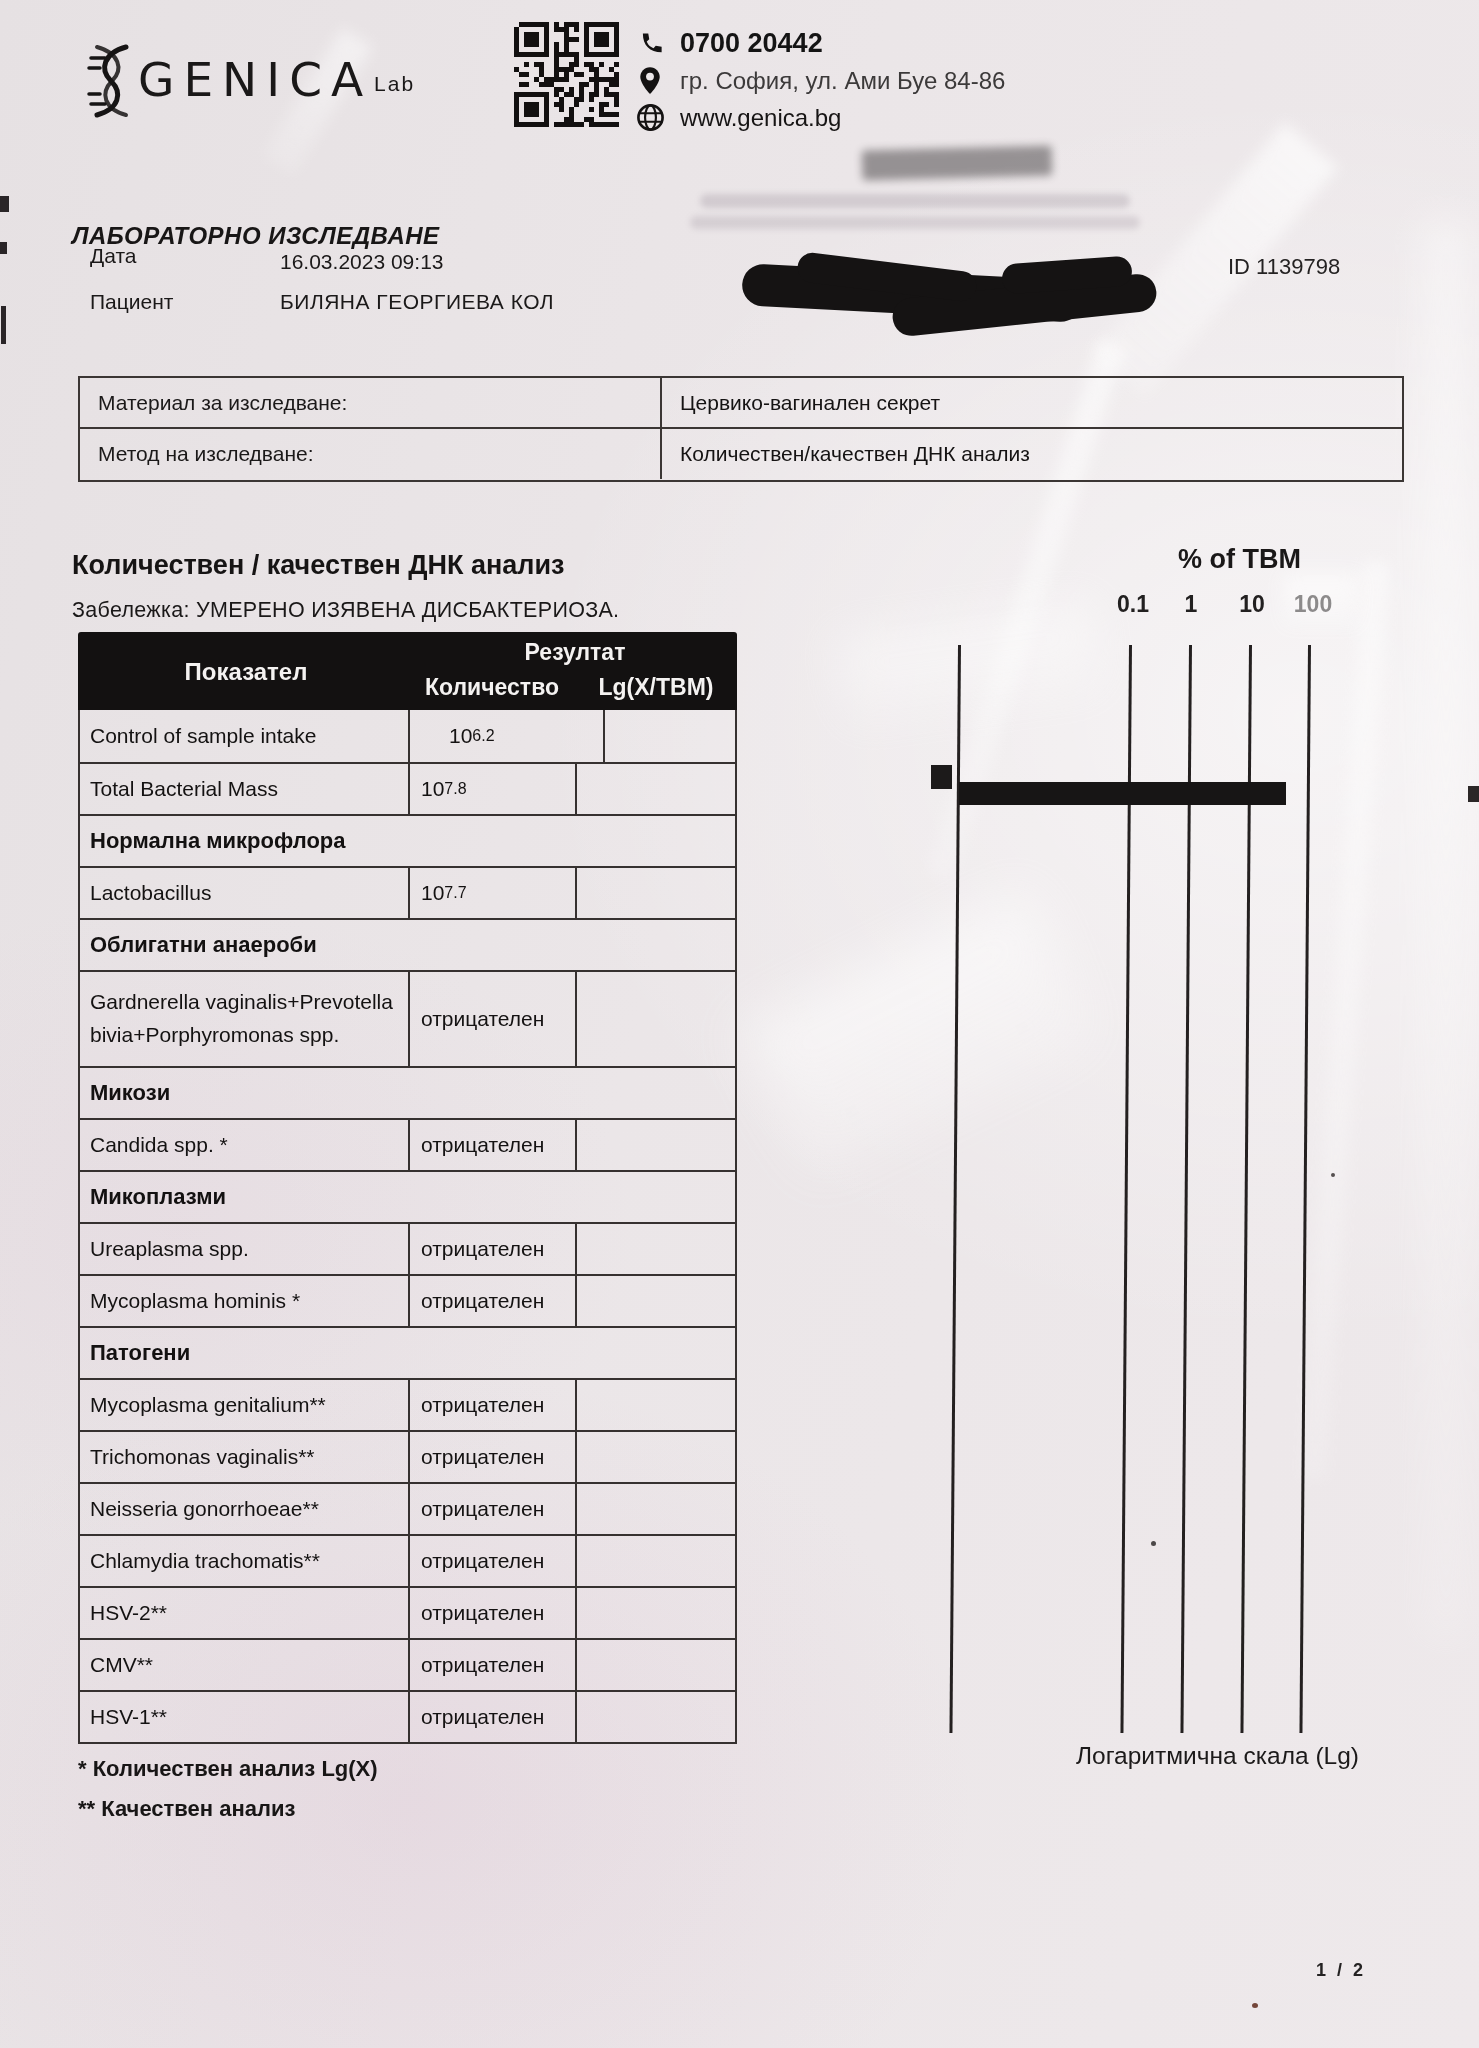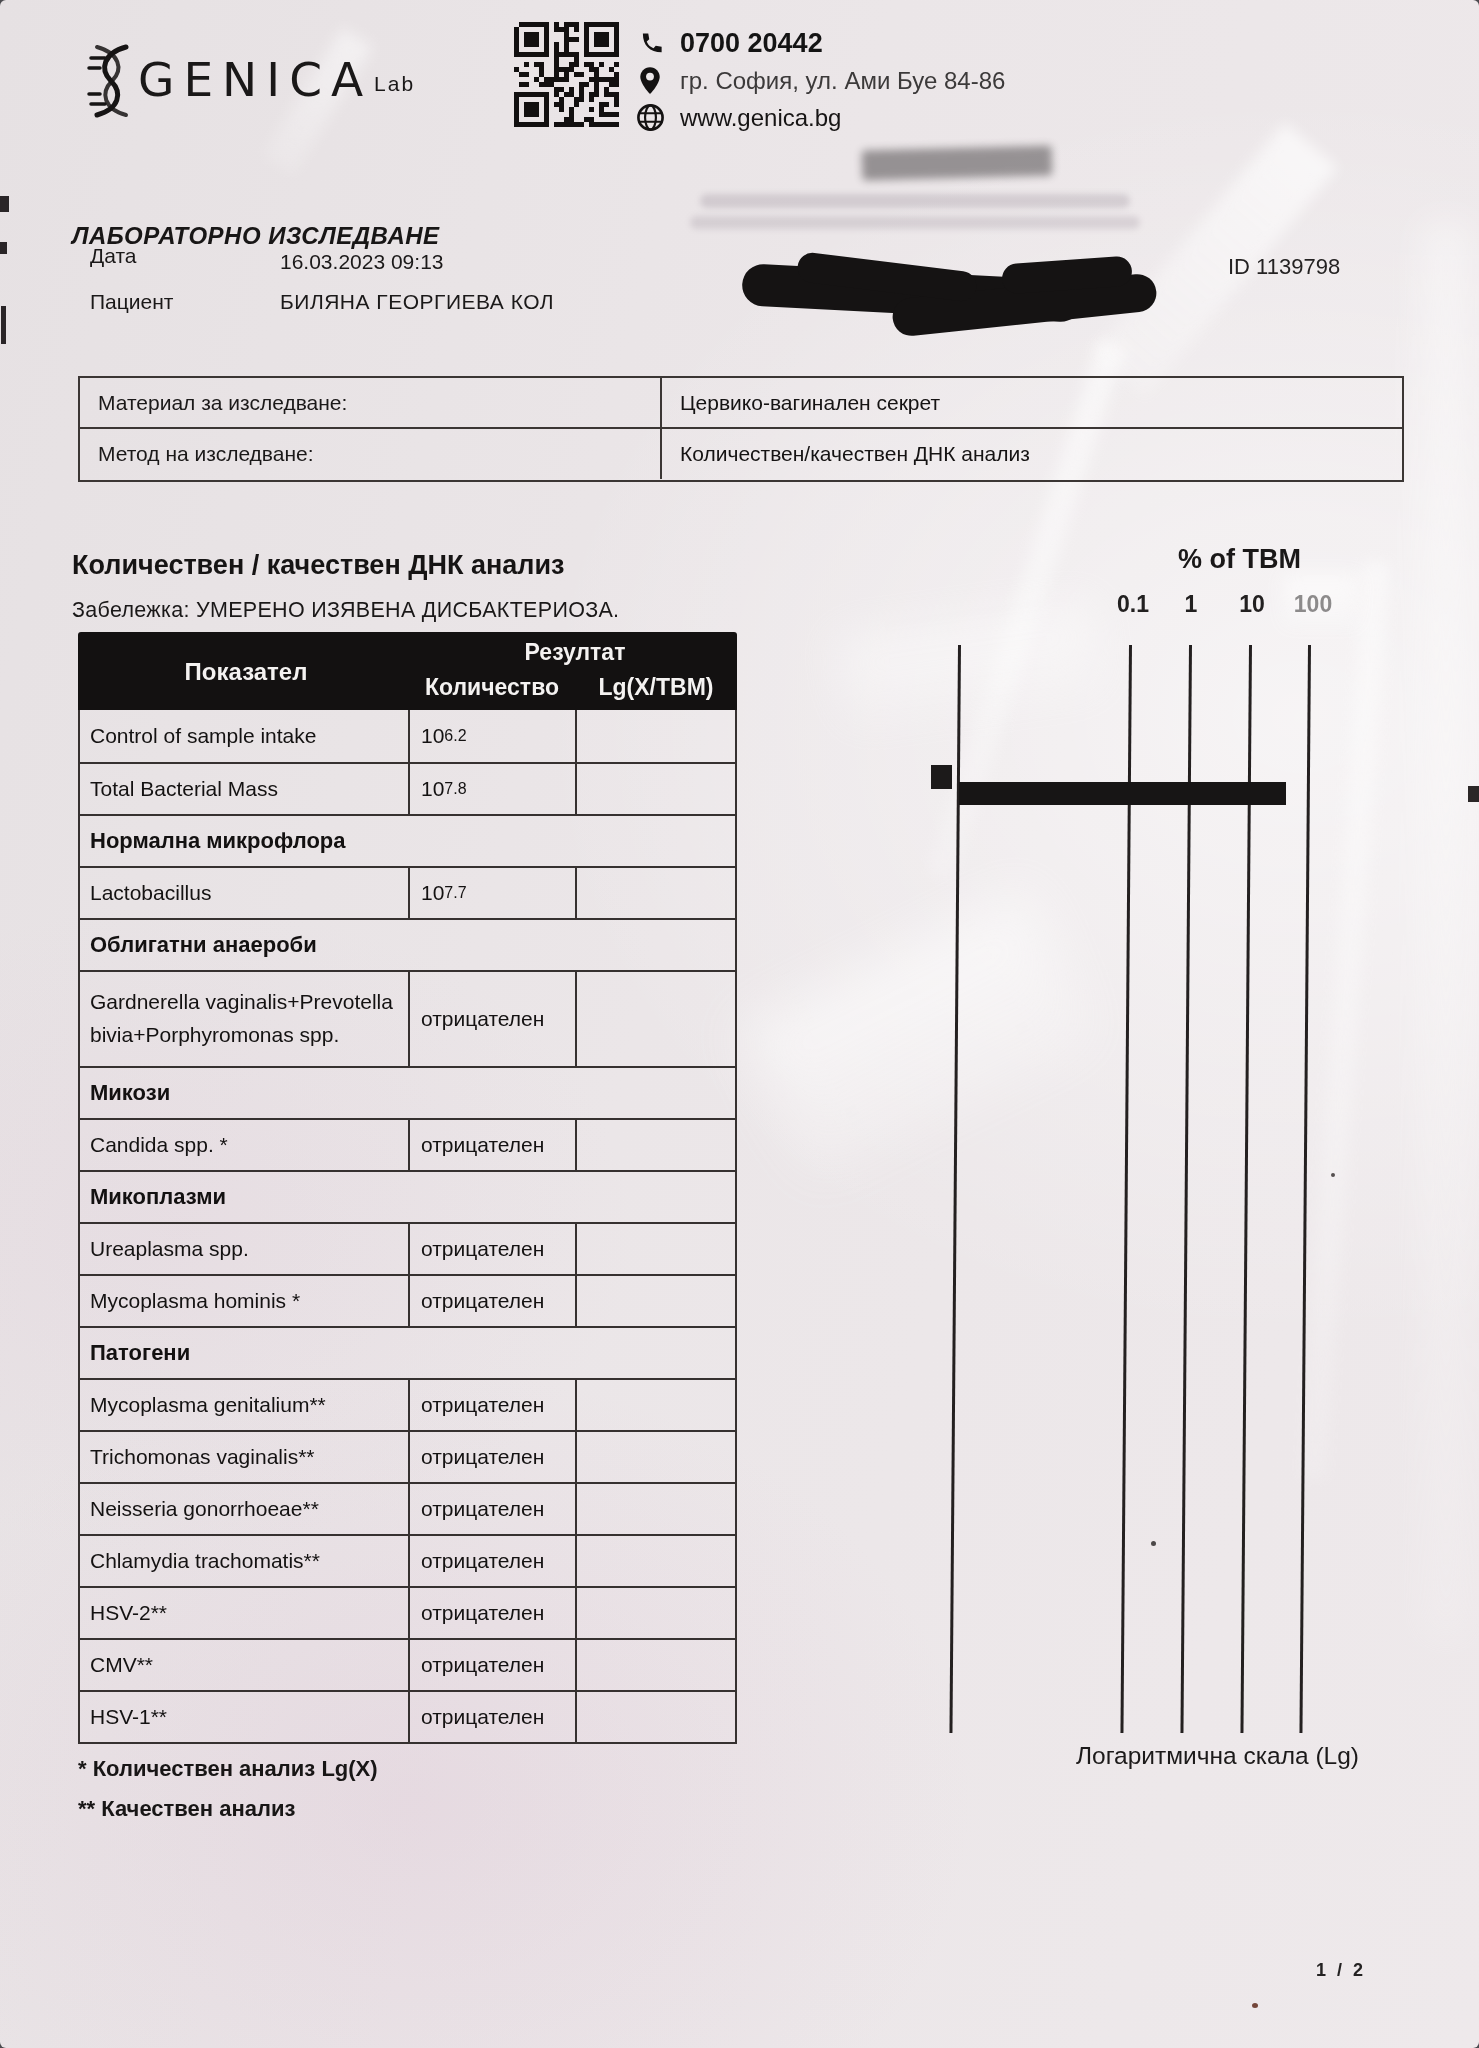--- a/index.html
+++ b/index.html
@@ -4,21 +4,20 @@
 <style>
   html,body{margin:0;padding:0;background:#4a4a4e;}
   .page{
     position:relative;width:1479px;height:2048px;margin:0 auto;overflow:hidden;
     font-family:"Liberation Sans","DejaVu Sans",sans-serif;color:#1d1b1b;
     background:
       radial-gradient(ellipse 900px 700px at 28% 88%, rgba(216,186,206,.28), transparent 62%),
       radial-gradient(ellipse 700px 500px at 12% 60%, rgba(222,198,214,.22), transparent 65%),
       radial-gradient(ellipse 1100px 900px at 88% 35%, rgba(255,255,255,.55), transparent 70%),
       linear-gradient(104deg,#e6e1e3 0%,#ebe6e8 45%,#eee9eb 100%);
-    border-radius: 6px;
   }
   .abs{position:absolute;}
   
   .streak{position:absolute;background:linear-gradient(rgba(255,255,255,.8),rgba(255,255,255,.25));filter:blur(7px);pointer-events:none;}
   .smudge{position:absolute;pointer-events:none;}
   .edge-mark{position:absolute;background:#2a2527;}
   .speck{position:absolute;border-radius:50%;}
   
   .brand{left:84px;top:42px;display:flex;align-items:flex-start;}
   .brand-word{font-family:"DejaVu Sans",sans-serif;font-size:47px;font-weight:400;letter-spacing:9px;color:#1a1818;line-height:1;margin-top:14px;}
@@ -53,21 +52,21 @@
   
   .rtable{left:78px;top:632px;width:659px;}
   .thead{position:relative;height:78px;background:#131111;border-radius:3px 3px 0 0;color:#f4f2f1;}
   .th{position:absolute;transform:translateX(-50%);white-space:nowrap;font-weight:bold;}
   .th-param{left:168px;top:26px;font-size:24px;}
   .th-result{left:497px;top:7px;font-size:23px;}
   .th-qty{left:414px;top:42px;font-size:23px;}
   .th-lg{left:578px;top:42px;font-size:23px;}
   .rrows{border-left:2.5px solid #363130;border-right:2.5px solid #363130;border-bottom:2.5px solid #363130;}
   .trow{display:flex;height:52px;border-top:2.5px solid #363130;box-sizing:border-box;}
-  .trow:first-child{border-top:none;}
+  .trow:first-child{border-top:none;gap:28px;}
   .trow.tall{height:96px;}
   .c-name{width:330px;box-sizing:border-box;border-right:2.5px solid #363130;display:flex;align-items:center;padding-left:10px;font-size:21px;color:#141212;white-space:pre-line;line-height:1.55;}
   .c-qty{width:167px;box-sizing:border-box;border-right:2.5px solid #363130;display:flex;align-items:center;padding-left:11px;font-size:21px;color:#141212;}
   .c-qty sup{font-size:16px;vertical-align:super;line-height:0;}
   .c-lg{flex:1;}
   .trow.sec{align-items:center;}
   .c-sec{padding-left:10px;font-size:22px;font-weight:bold;color:#131111;}
   
   .vline{position:absolute;top:645px;height:1088px;width:2.5px;background:#242020;transform:rotate(.45deg);transform-origin:top center;}
   .tbm-bar{left:959px;top:782px;width:327px;height:23px;background:#171515;}

